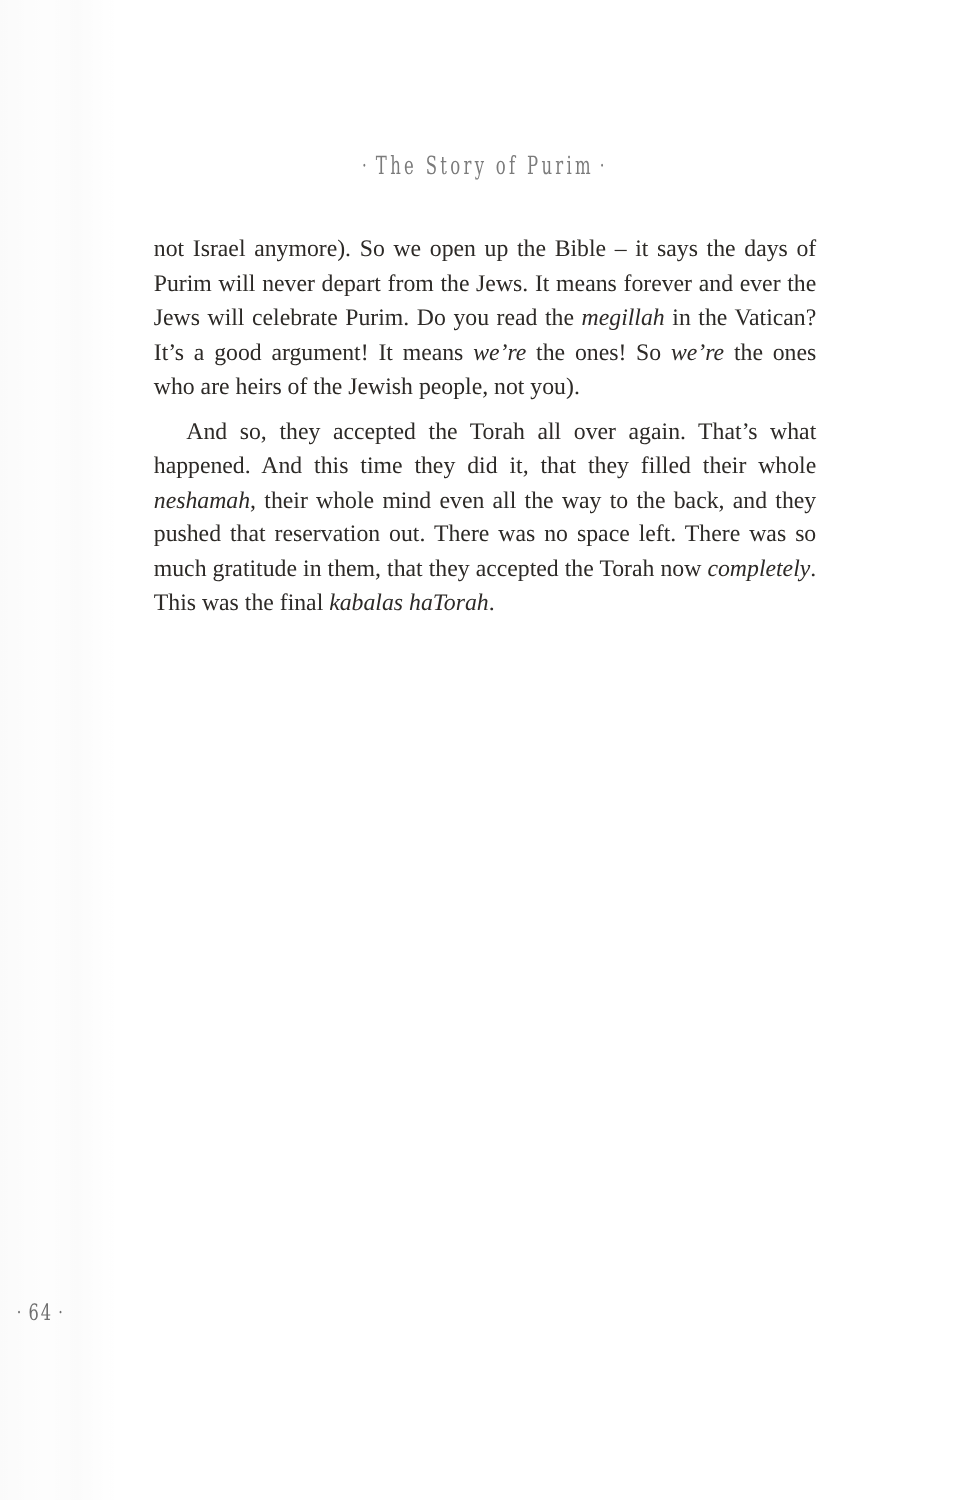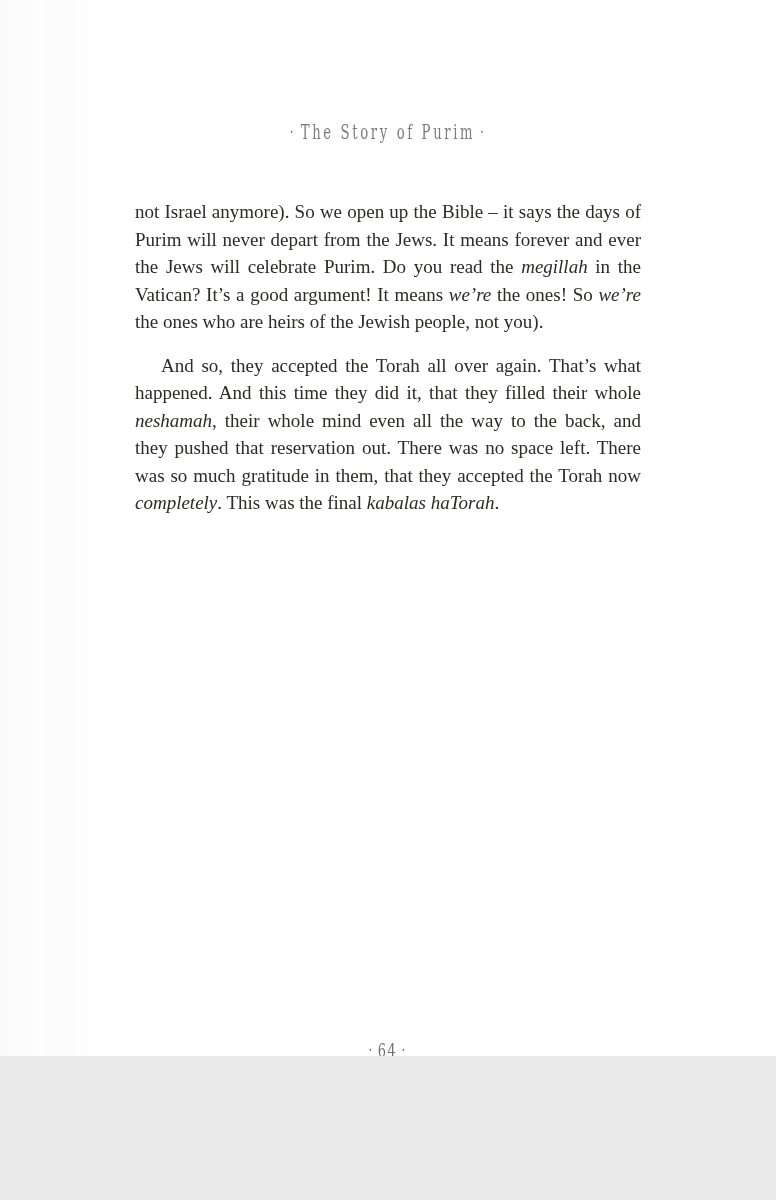--- a/index.html
+++ b/index.html
@@ -4,21 +4,21 @@
 <style>
   html, body {
     margin: 0;
     padding: 0;
     background: #e9e9e9;
     font-family: "Liberation Serif", serif;
   }
   .page {
     position: relative;
     width: 776px;
-    height: 1056px;
+    height: 1200px;
     margin: 0 auto;
     background:
       linear-gradient(to right,
         rgba(0,0,0,0.020) 0px,
         rgba(0,0,0,0.006) 38px,
         rgba(0,0,0,0.016) 62px,
         rgba(0,0,0,0.000) 95px),
       #ffffff;
     overflow: hidden;
   }
@@ -54,39 +54,38 @@
     left: 119px;
     top: 182px;
     width: 538px;
     color: #2d2a27;
     font-size: 19px;
     line-height: 27.5px;
     text-align: justify;
     text-justify: inter-word;
   }
   .page-body p {
-    margin: 16px;
+    margin: 4px;
   }
   .page-body p + p {
     margin-top: 8px;
   }
   .page-body p.indent {
     text-indent: 26px;
   }
   .page-body .it {
     font-style: italic;
   }
 
   
   .folio {
     position: absolute;
     top: 1040px;
     left: 0;
     width: 100%;
-    text-align: center;
     color: #6f6f6f;
     font-family: "DejaVu Serif", serif;
   }
   .folio .condensed {
     display: inline-block;
     transform: scaleX(0.72);
     transform-origin: center;
     font-size: 18px;
     letter-spacing: 2px;
     white-space: nowrap;

